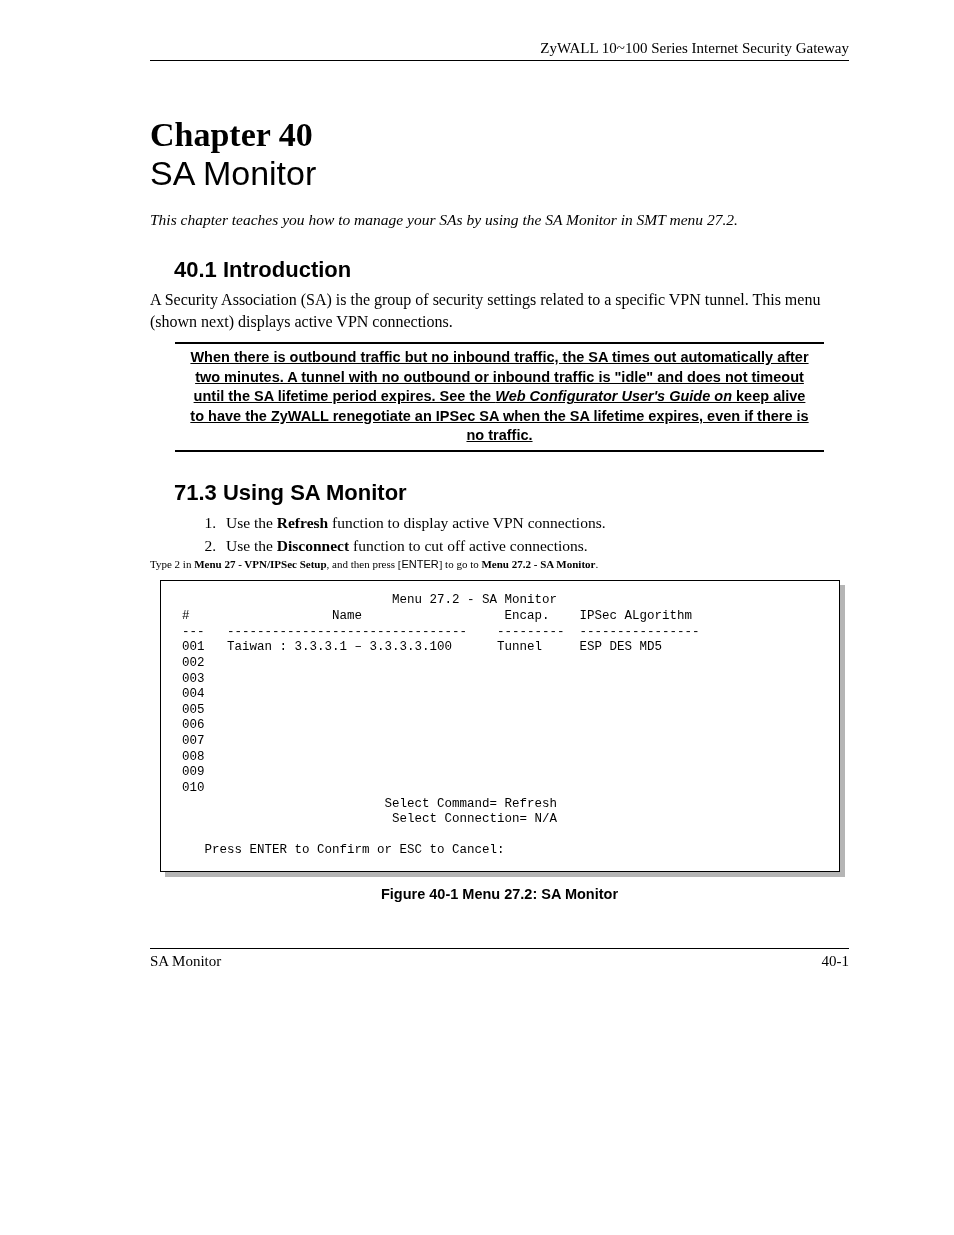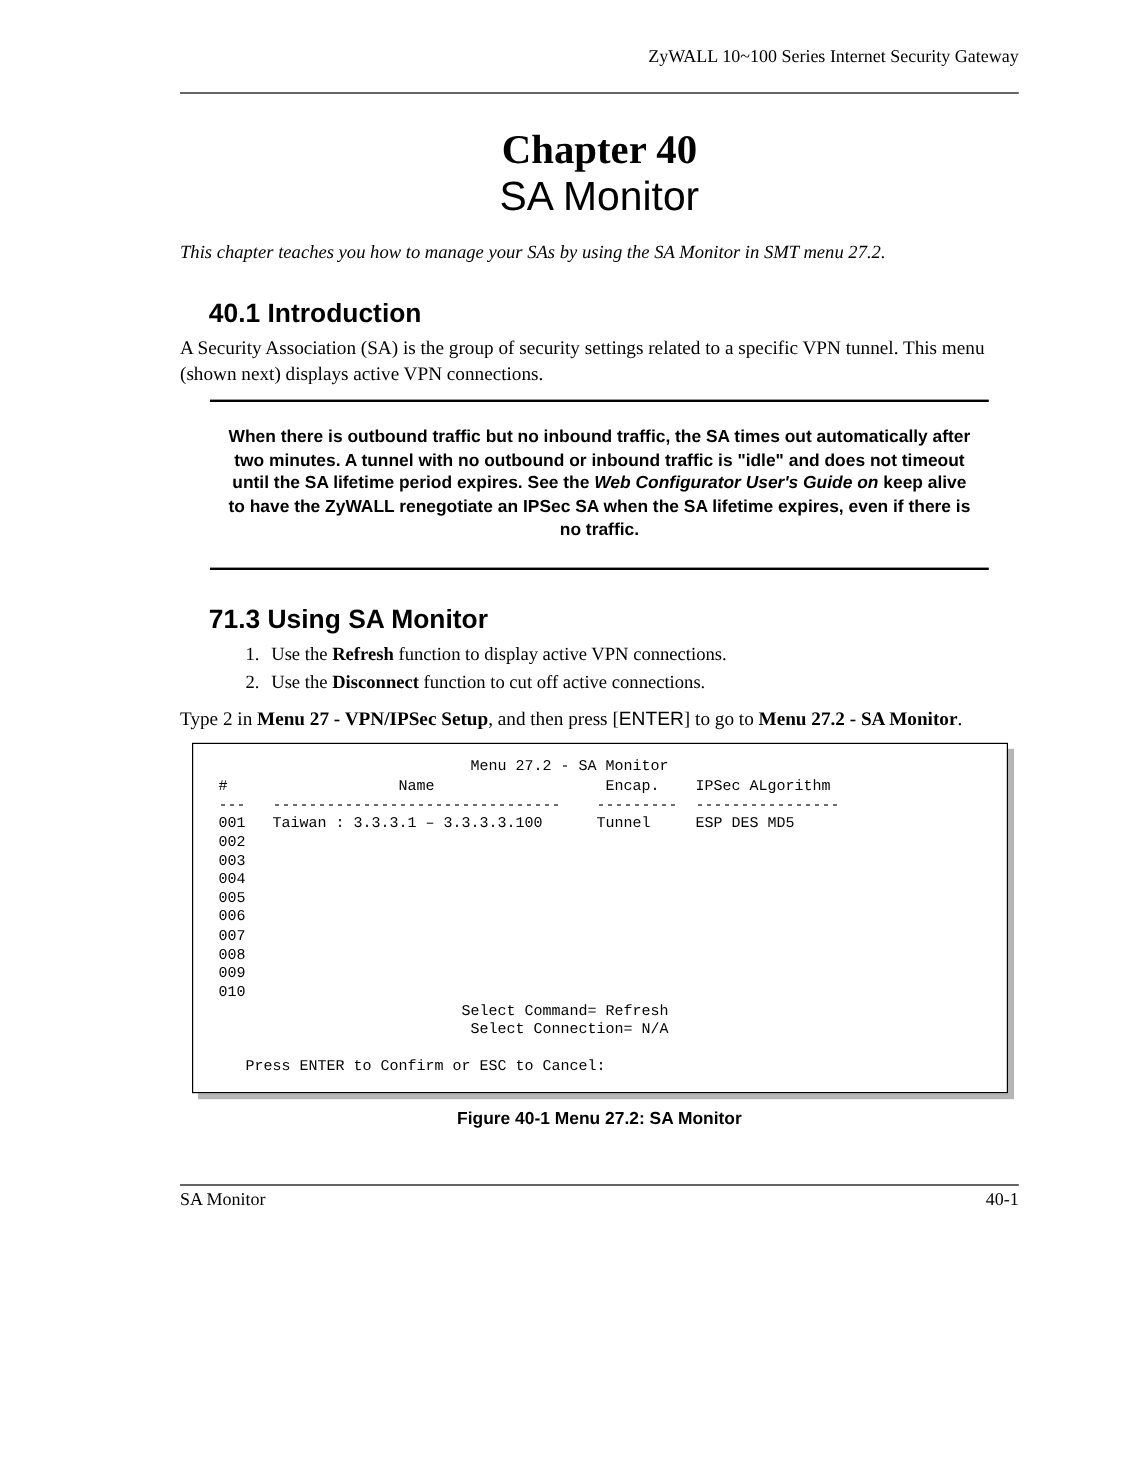--- a/index.html
+++ b/index.html
@@ -8,26 +8,26 @@
       font-size: 15px;
       color: #000;
       background: #fff;
       width: 954px;
       margin: 0 auto;
       padding: 40px 105px 40px 150px;
     }
     .header-line {
       text-align: right;
       font-size: 15px;
-      padding-bottom: 20px;
+      padding-bottom: 3px;
       border-bottom: 1.5px solid #000;
     }
     .chapter-block {
-      text-align: center;
-      margin-top: 29px;
+      text-align: left;
+      margin-top: 55px;
     }
     .chapter-label {
       font-family: "Times New Roman", Times, serif;
       font-weight: bold;
       font-size: 34px;
     }
     .chapter-title {
       font-family: Arial, Helvetica, sans-serif;
       font-size: 34px;
       font-weight: normal;
@@ -48,37 +48,38 @@
       margin-left: 24px;
     }
     .body-text {
       font-size: 16px;
       line-height: 1.35;
     }
     .note-box {
       border-top: 2px solid #000;
       border-bottom: 2px solid #000;
       margin: 10px 25px 0 25px;
-      padding: 20px 10px;
+      padding: 4px 10px;
       text-align: center;
       font-family: Arial, Helvetica, sans-serif;
       font-size: 14.5px;
       font-weight: bold;
       line-height: 1.35;
+      text-decoration: underline;
     }
     .note-box .italic { font-style: italic; }
     .ol-steps {
       margin-left: 70px;
       font-size: 15.5px;
       line-height: 1.4;
     }
     .ol-steps li { padding-left: 6px; margin-bottom: 1px; }
     .bold { font-weight: bold; }
     .sans { font-family: Arial, Helvetica, sans-serif; }
-    .type-line { font-size: 16px; margin-top: 12px; }
+    .type-line { font-size: 11px; margin-top: 2px; }
     .terminal-wrap {
       margin: 10px auto 0 auto;
       width: 680px;
       position: relative;
     }
     .terminal-shadow {
       position: absolute;
       top: 5px; left: 5px;
       width: 100%; height: 100%;
       background: #b5b5b5;

